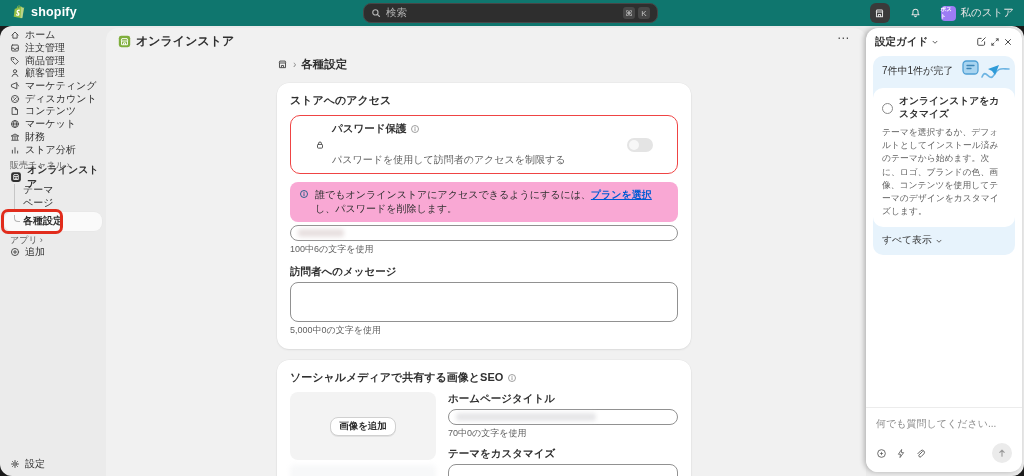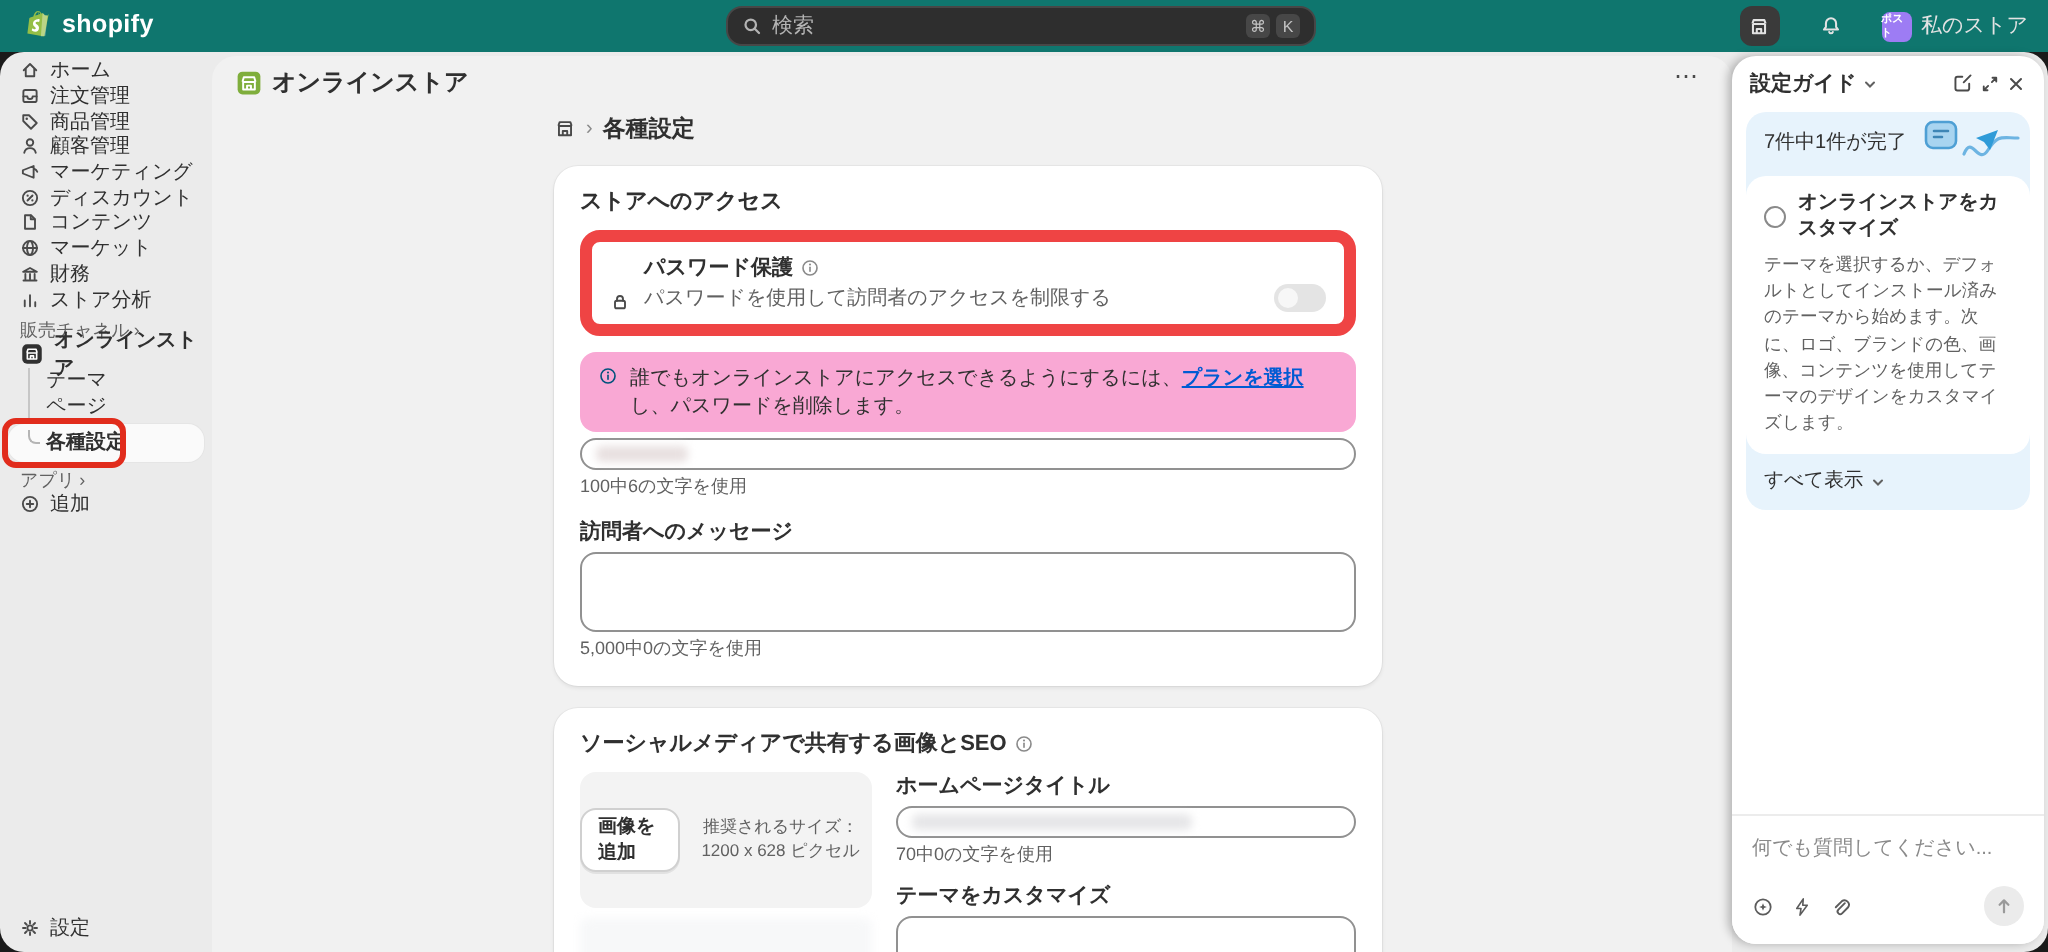--- a/index.html
+++ b/index.html
@@ -42,23 +42,23 @@
   .main { position:absolute; left:106px; top:2px; right:158px; bottom:0; background:#f1f1f1; border-radius:12px 12px 0 0; overflow:hidden; }
   .page-head { position:absolute; left:12px; top:5px; display:flex; align-items:center; gap:5px; }
   .page-title { font-size:12px; font-weight:bold; }
   .more-btn { position:absolute; right:16px; top:5px; color:#4a4a4a; font-size:12px; letter-spacing:1px; line-height:10px; }
   .col { position:absolute; left:171px; top:29px; width:414px; }
   .breadcrumb { display:flex; align-items:center; gap:5px; font-size:11px; }
   .crumb-sep { color:#8a8a8a; font-size:10px; }
   .crumb-cur { font-weight:bold; font-size:11.5px; }
   .card { margin-top:11px; background:#fff; border-radius:12px; box-shadow:0 1px 2px rgba(0,0,0,.08), 0 0 0 .5px rgba(0,0,0,.04); padding:10px 13px 12px; }
   .card-title { font-size:11px; font-weight:bold; display:flex; align-items:center; gap:4px; }
-  .boxed-row { margin-top:7px; border:6px solid #ef4444; border-radius:10px; padding:6px 9px; display:flex; gap:7px; align-items:flex-end; }
+  .boxed-row { margin-top:7px; border:1px solid #ef4444; border-radius:10px; padding:6px 24px; display:flex; gap:7px; align-items:center; }
   .row-title { font-size:10.5px; font-weight:bold; display:flex; align-items:center; gap:4px; }
-  .row-sub { font-size:10px; color:#616161; margin-top:1px; }
+  .row-sub { font-size:10px; color:#616161; margin-top:17px; }
   .toggle { margin-left:auto; width:26px; height:14px; border-radius:999px; position:relative; flex:0 0 auto; }
   .toggle-off { background:#e4e4e4; }
   .toggle-off .knob { position:absolute; left:2px; top:2px; width:10px; height:10px; border-radius:50%; background:#f7f7f7; }
   .banner { margin-top:8px; background:#f9a8d4; border-radius:8px; padding:6px 9px; display:flex; gap:6px; align-items:flex-start; font-size:10px; color:#303030; }
   .link { color:#005bd3; text-decoration:underline; font-weight:bold; }
   .field-label { margin-top:9px; font-size:10.5px; font-weight:bold; }
   .tinput { margin-top:3px; height:16px; background:#fff; border:1px solid #919191; border-radius:8px; display:flex; align-items:center; padding:0 7px; }
   .tarea { margin-top:3px; background:#fff; border:1px solid #919191; border-radius:8px; padding:5px 7px; font-size:10px; color:#8a8a8a; }
   .helper { margin-top:2px; font-size:9px; color:#616161; }
   .redact { background:#e8e0e0; border-radius:3px; filter:blur(2px); }
@@ -364,21 +364,20 @@
                 <circle cx="8" cy="8" r="5.6" fill="none" stroke="currentColor" stroke-width="1.3"></circle>
                 <path d="M8 7.4v3.2" stroke="currentColor" stroke-width="1.3" stroke-linecap="round"></path>
                 <circle cx="8" cy="5.2" r=".85" fill="currentColor"></circle>
               </svg>
             </span>
         </div>
         <div class="social-body">
           <div class="social-left">
             <div class="upload-box">
               <span class="btn">画像を追加</span>
-              <span class="upload-cap">推奨されるサイズ：1200 x 628 ピクセル</span>
             </div>
             <div class="social-redact"></div>
 
           </div>
           <div class="social-right">
             <div class="field-label" style="margin-top:0;">ホームページタイトル</div>
             <div class="tinput">
               <span class="redact" style="width:140px;height:8px;background:#e6e6e8;"></span>
             </div>
             <div class="helper">70中0の文字を使用</div>

